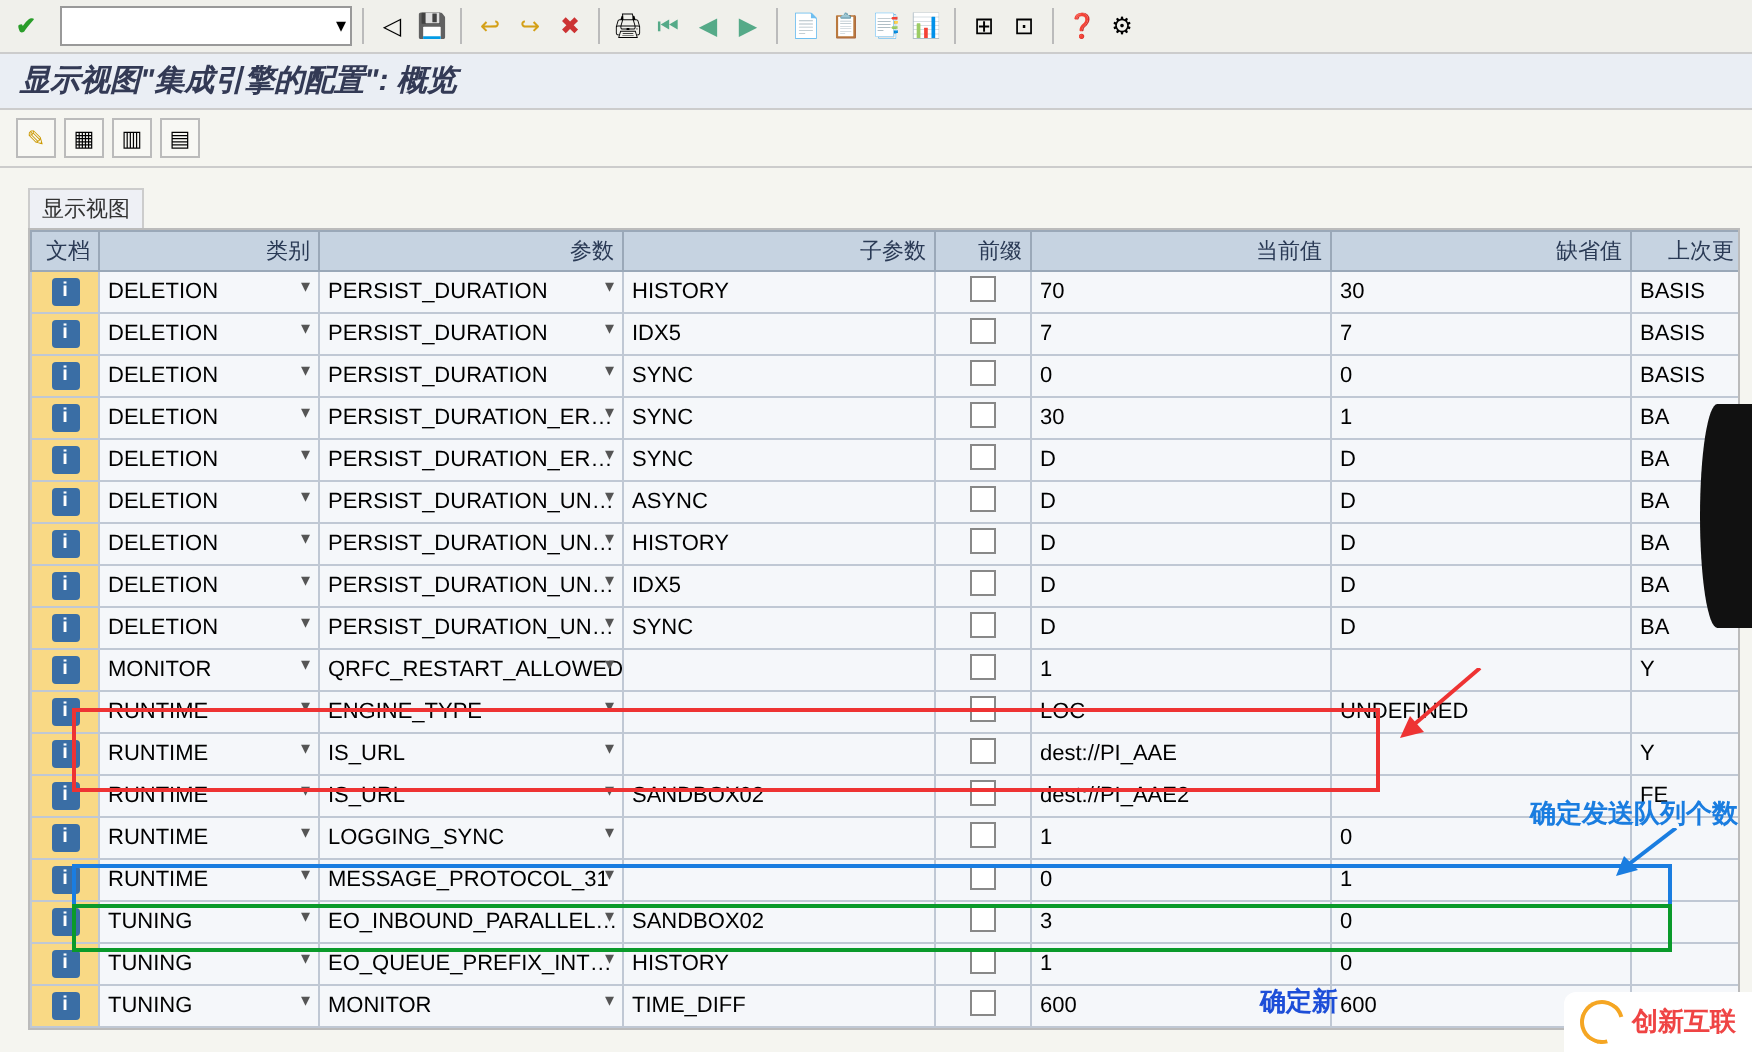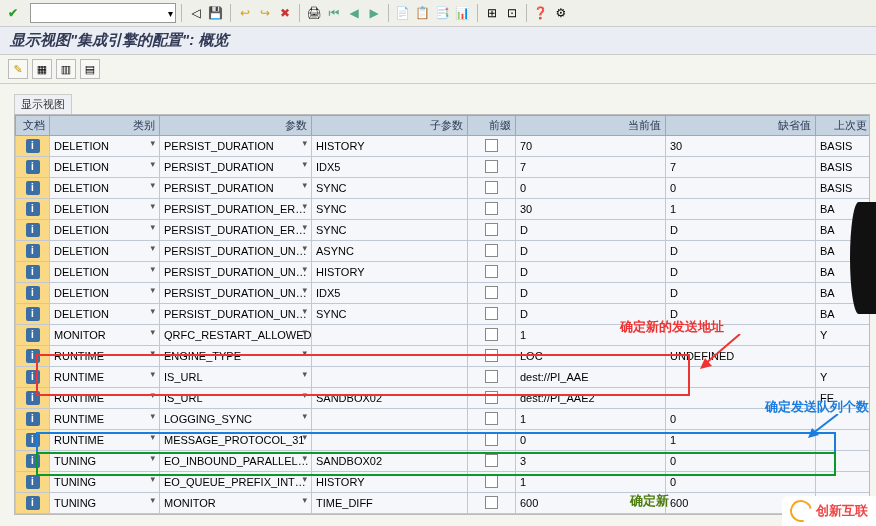--- a/index.html
+++ b/index.html
@@ -166,21 +166,21 @@
   }
   .annot {
     position: absolute;
     font-size: 13px;
     font-weight: bold;
     z-index: 6;
     white-space: nowrap;
   }
   .annot.red { color: #e33; }
   .annot.blue { color: #1a7de0; }
-  .annot.green { color: #4d7c0f; }
+  .annot.green { color: #1d4ed8; }
   .arrow {
     position: absolute;
     z-index: 6;
   }
   .logo {
     position: absolute;
     right: 0;
     bottom: 0;
     background: white;
     padding: 4px 8px;
@@ -512,21 +512,20 @@
         </tbody>
     </table>
   </div>
 
   
   <div class="box-red" style="left:36px; top:354px; width:650px; height:38px;"></div>
   <div class="box-blue" style="left:36px; top:432px; width:796px; height:18px;"></div>
   <div class="box-green" style="left:36px; top:452px; width:796px; height:20px;"></div>
 
   
-  <div class="annot red" style="left:620px; top:318px;">确定新的发送地址</div>
   <svg class="arrow" style="left:700px; top:334px;" width="50" height="40">
     <line x1="40" y1="0" x2="5" y2="30" stroke="#e33" stroke-width="2"></line>
     <polygon points="0,35 5,24 12,32" fill="#e33"></polygon>
   </svg>
 
   <div class="annot blue" style="left:748px; top:398px;margin-left:17px;">确定发送队列个数</div>
   <svg class="arrow" style="left:808px; top:414px;" width="36" height="26">
     <line x1="30" y1="0" x2="4" y2="20" stroke="#1a7de0" stroke-width="2"></line>
     <polygon points="0,24 4,14 11,21" fill="#1a7de0"></polygon>
   </svg>

